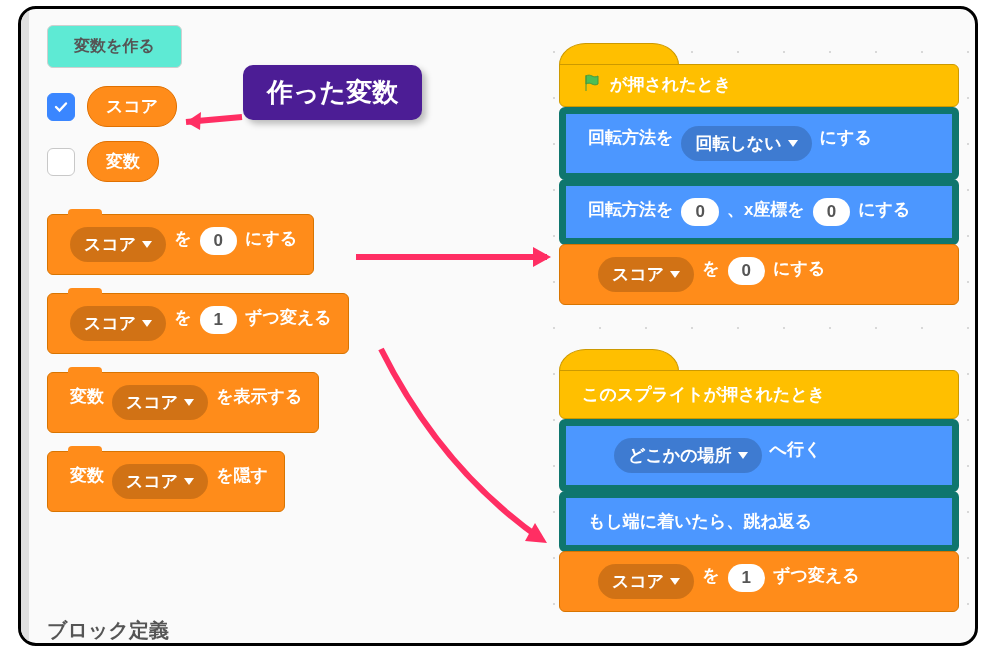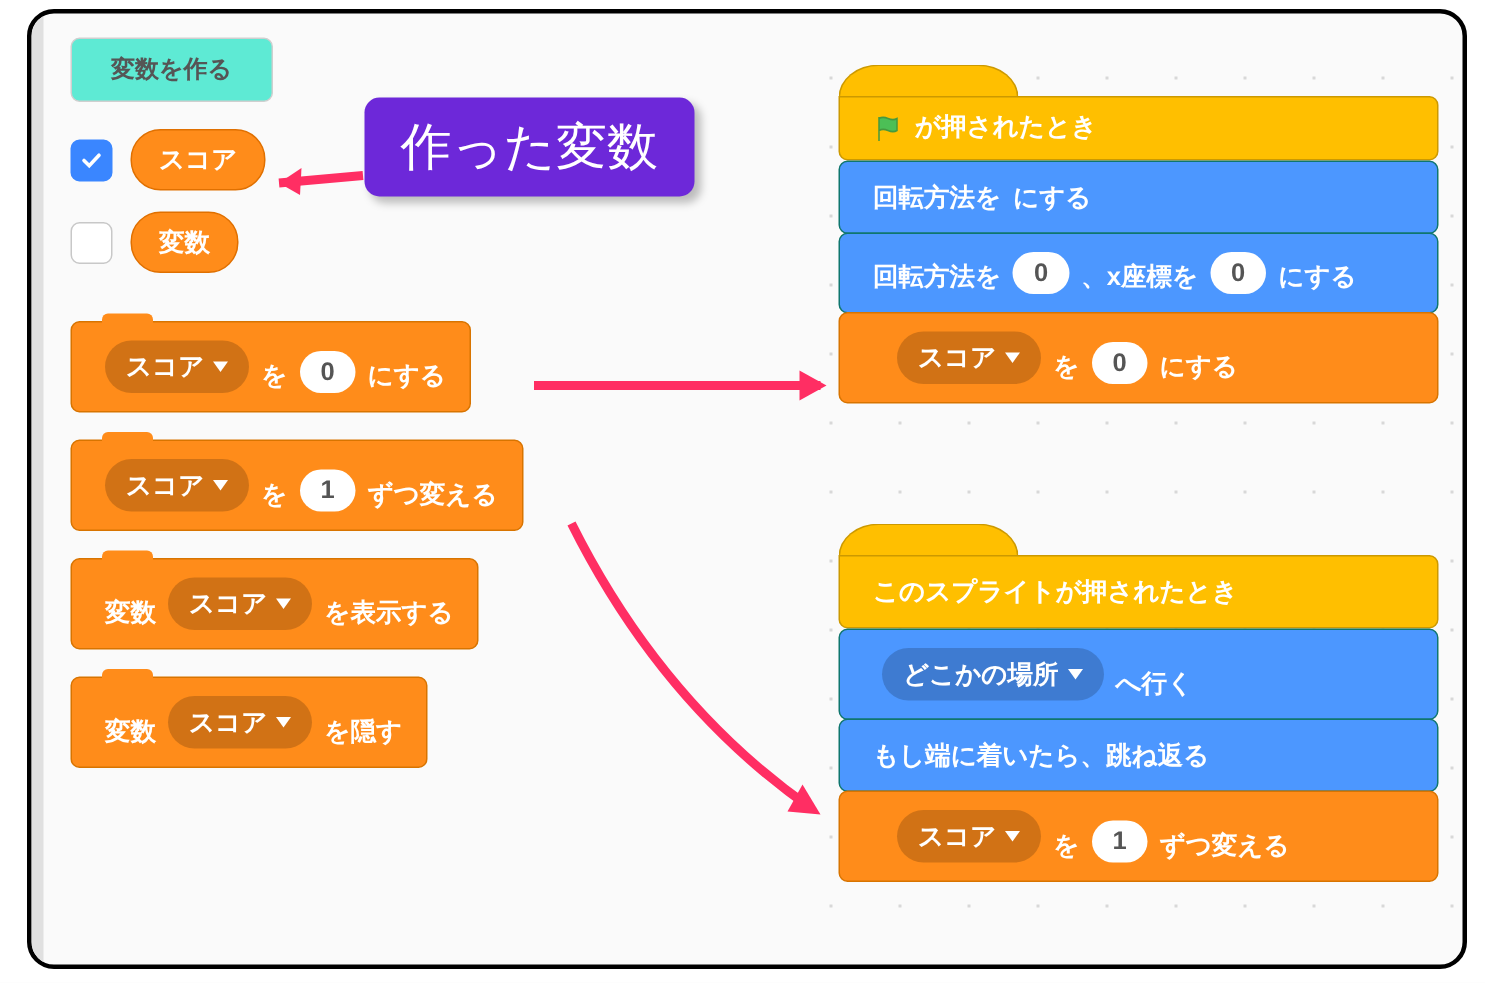--- a/index.html
+++ b/index.html
@@ -80,24 +80,24 @@
     border-radius: 20px;
     font-weight: 700;
     font-size: 17px;
     border: 1px solid #e07000;
     display: inline-flex;
     align-items: center;
   }
   .callout {
     position: absolute;
     left: 222px; top: 56px;
-    background: #6d28d9;
+    background: #4c1d95;
     color: #fff;
-    font-weight: 400;
-    font-size: 34px;
+    font-weight: 700;
+    font-size: 26px;
     padding: 10px 24px;
     border-radius: 10px;
     box-shadow: 4px 4px 6px rgba(0,0,0,.25);
   }
   .arrow {
     position: absolute;
     stroke: #ff2e63;
     stroke-width: 6;
     fill: none;
   }
@@ -107,30 +107,30 @@
   }
   .block {
     position: relative;
     color: #fff;
     font-weight: 700;
     font-size: 17px;
     border-radius: 6px;
     padding: 12px 16px 12px 22px;
     margin-bottom: 18px;
     display: inline-flex;
-    align-items: flex-end;
+    align-items: flex-start;
     gap: 8px;
   }
   .block.orange {
     background: #ff8c1a;
     border: 1px solid #d87400;
   }
   .block.blue {
     background: #4c97ff;
-    border: 1px solid #0f766e;
+    border: 7px solid #0f766e;
   }
   .block.gold {
     background: #ffbf00;
     border: 1px solid #cc9900;
   }
   .block .notch-top {
     position: absolute;
     top: -6px; left: 20px;
     width: 34px; height: 10px;
     background: inherit;
@@ -268,20 +268,24 @@
           <svg viewBox="0 0 20 20">
               <path d="M4 2 v16 M4 3 C9 0 11 6 16 3 v8 C11 14 9 8 4 11 Z" stroke="#45993e" stroke-width="1" fill="#4cbf56"></path>
             </svg>
         </span>
         <span>が押されたとき</span>
       </div>
     </div>
     <div class="stack-row">
         <div class="block blue" style="width:100%">
       <span>回転方法を</span>
+      <span class="dropdown-slot">
+            <span>回転しない</span>
+            <span class="caret"></span>
+          </span>
       <span>にする</span>
     </div>
       </div>
     <div class="stack-row">
         <div class="block blue" style="width:100%">
       <span>回転方法を</span>
       <span class="num-slot">0</span>
       <span>、x座標を</span>
       <span class="num-slot">0</span>
       <span>にする</span>
@@ -301,21 +305,21 @@
   </div>
 
   <div class="stack" style="left:538px; top:340px; width:400px">
     <div>
       <div class="hat-top"></div>
       <div class="block gold" style="border-radius:0 6px 6px 6px; width:100%">
         <span>このスプライトが押されたとき</span>
       </div>
     </div>
     <div class="stack-row">
-        <div class="block blue" style="width:100%; padding-left:28px">
+        <div class="block blue" style="width:100%; padding-left:48px">
       <span class="dropdown-slot">
             <span>どこかの場所</span>
             <span class="caret"></span>
           </span>
       <span>へ行く</span>
     </div>
       </div>
     <div class="stack-row">
         <div class="block blue" style="width:100%">
       <span>もし端に着いたら、跳ね返る</span>
@@ -338,13 +342,14 @@
 
   <svg style="position:absolute; left:0; top:0; width:100%; height:100%; pointer-events:none">
     <path class="arrow" d="M 221 108 L 165 113"></path>
     <polygon class="arrow-head" points="165,113 180,103 179,121"></polygon>
     <path class="arrow" d="M 335 248 L 526 248"></path>
     <polygon class="arrow-head" points="530,248 512,238 512,258"></polygon>
     <path class="arrow" d="M 360 340 Q 420 460 520 530"></path>
     <polygon class="arrow-head" points="526,534 504,532 514,514"></polygon>
   </svg>
 
+  <div class="section-title">ブロック定義</div>
 </div>
 
 </body></html>

